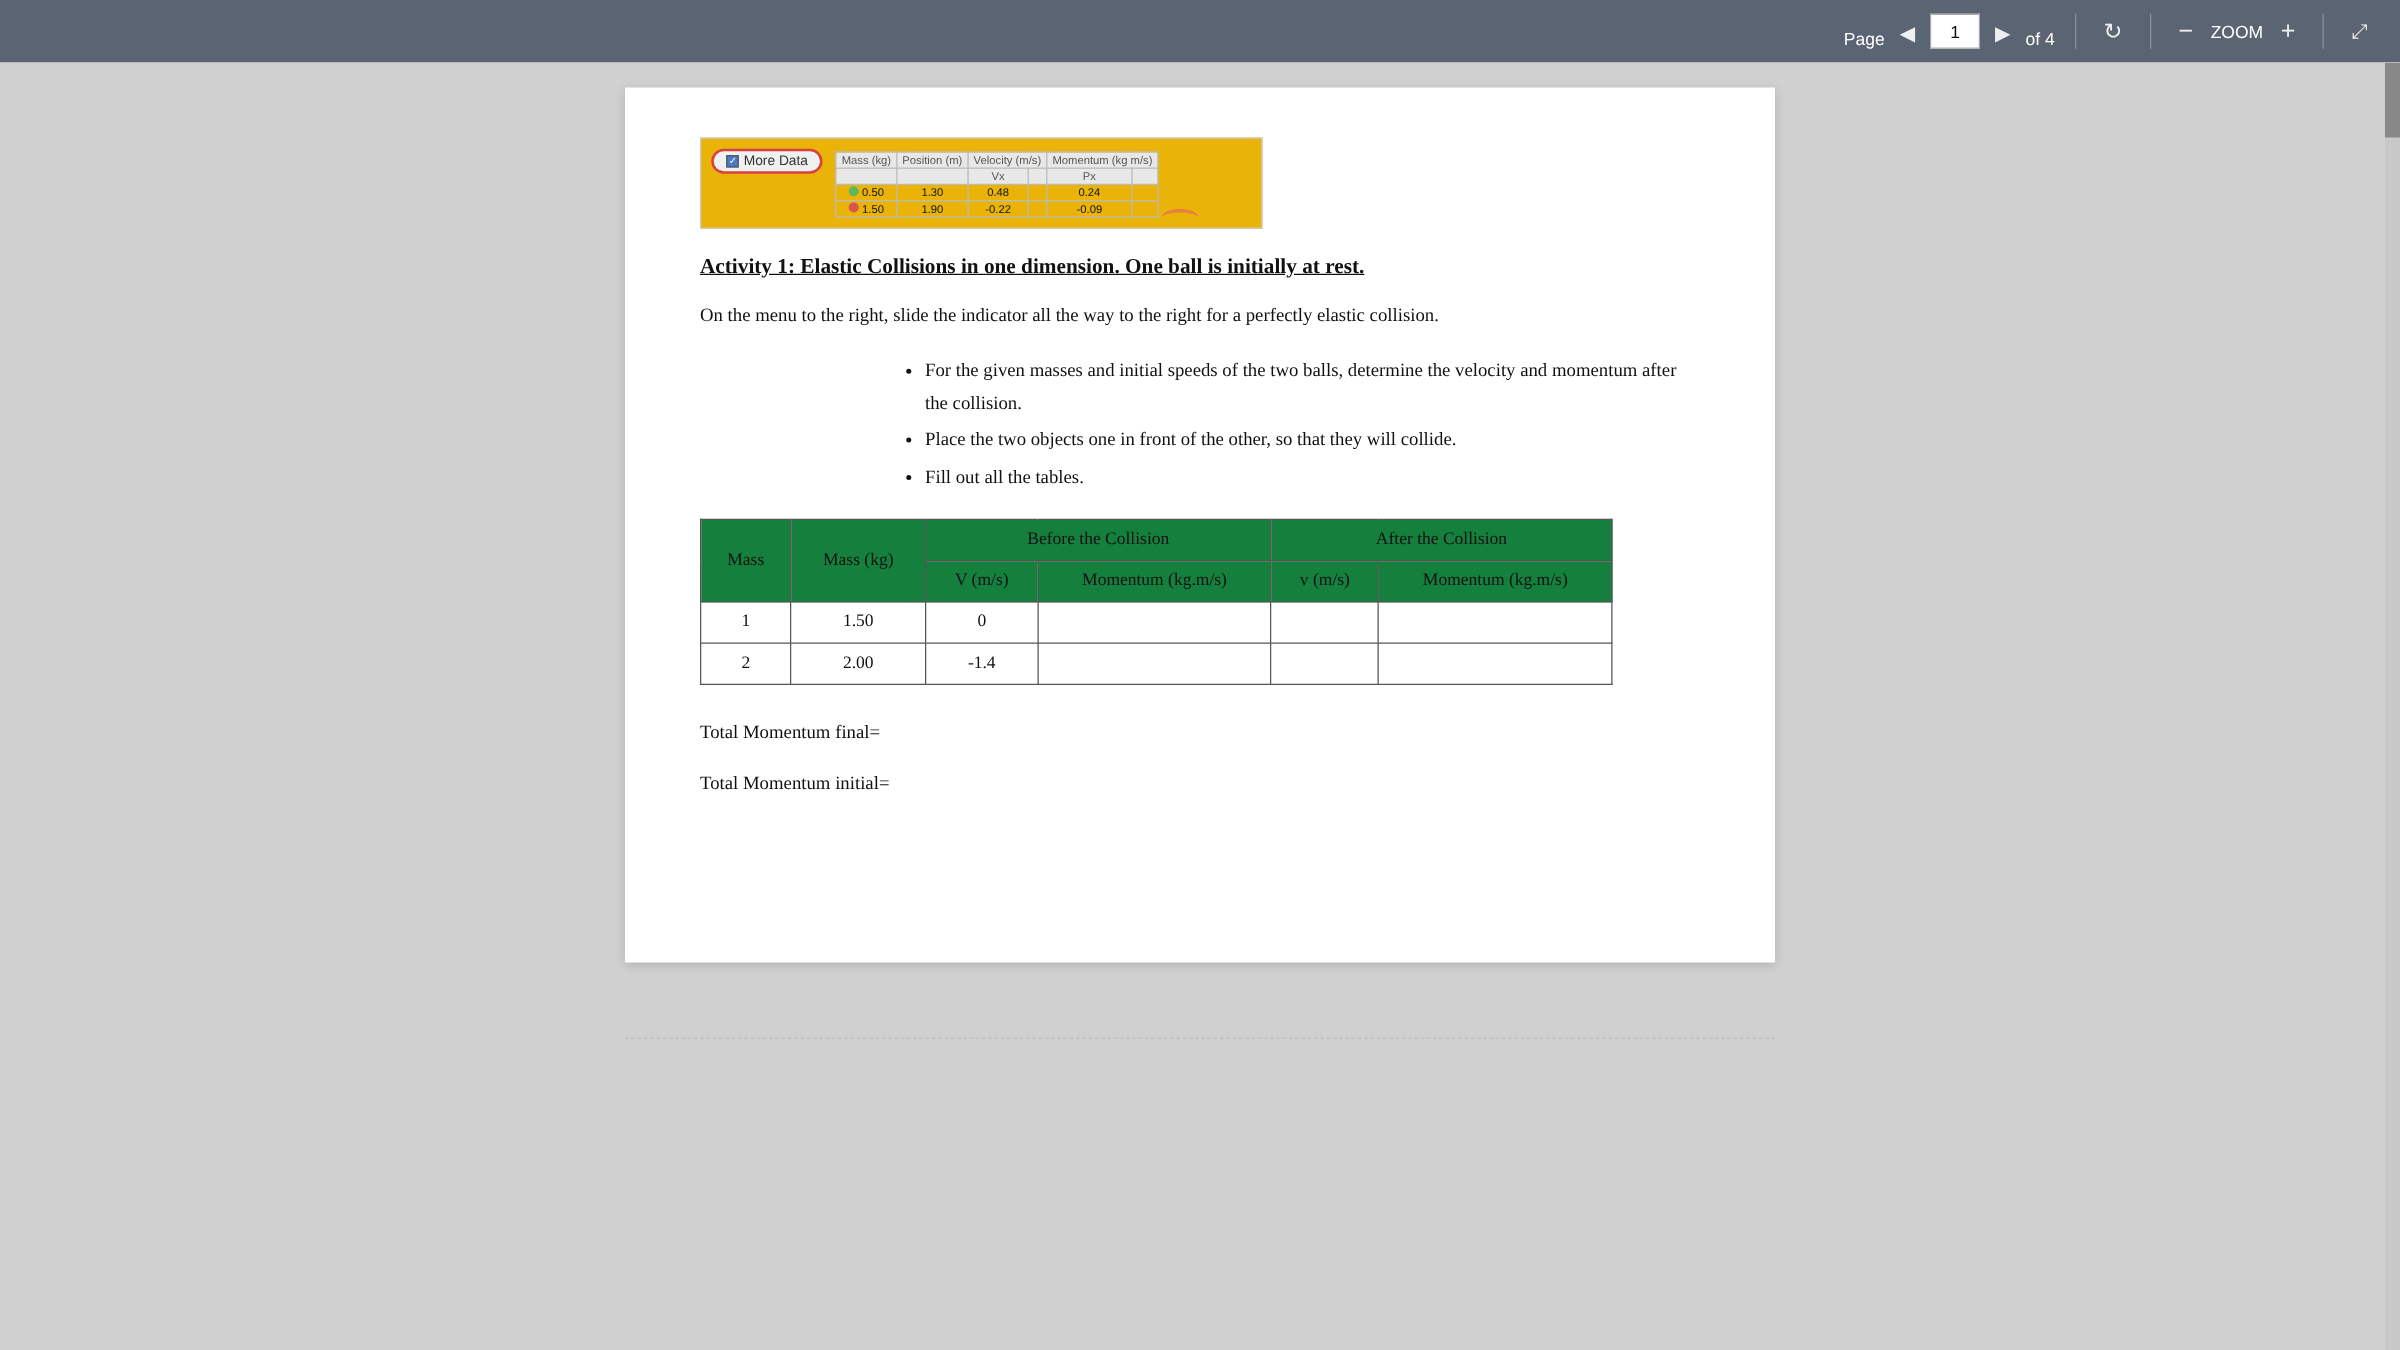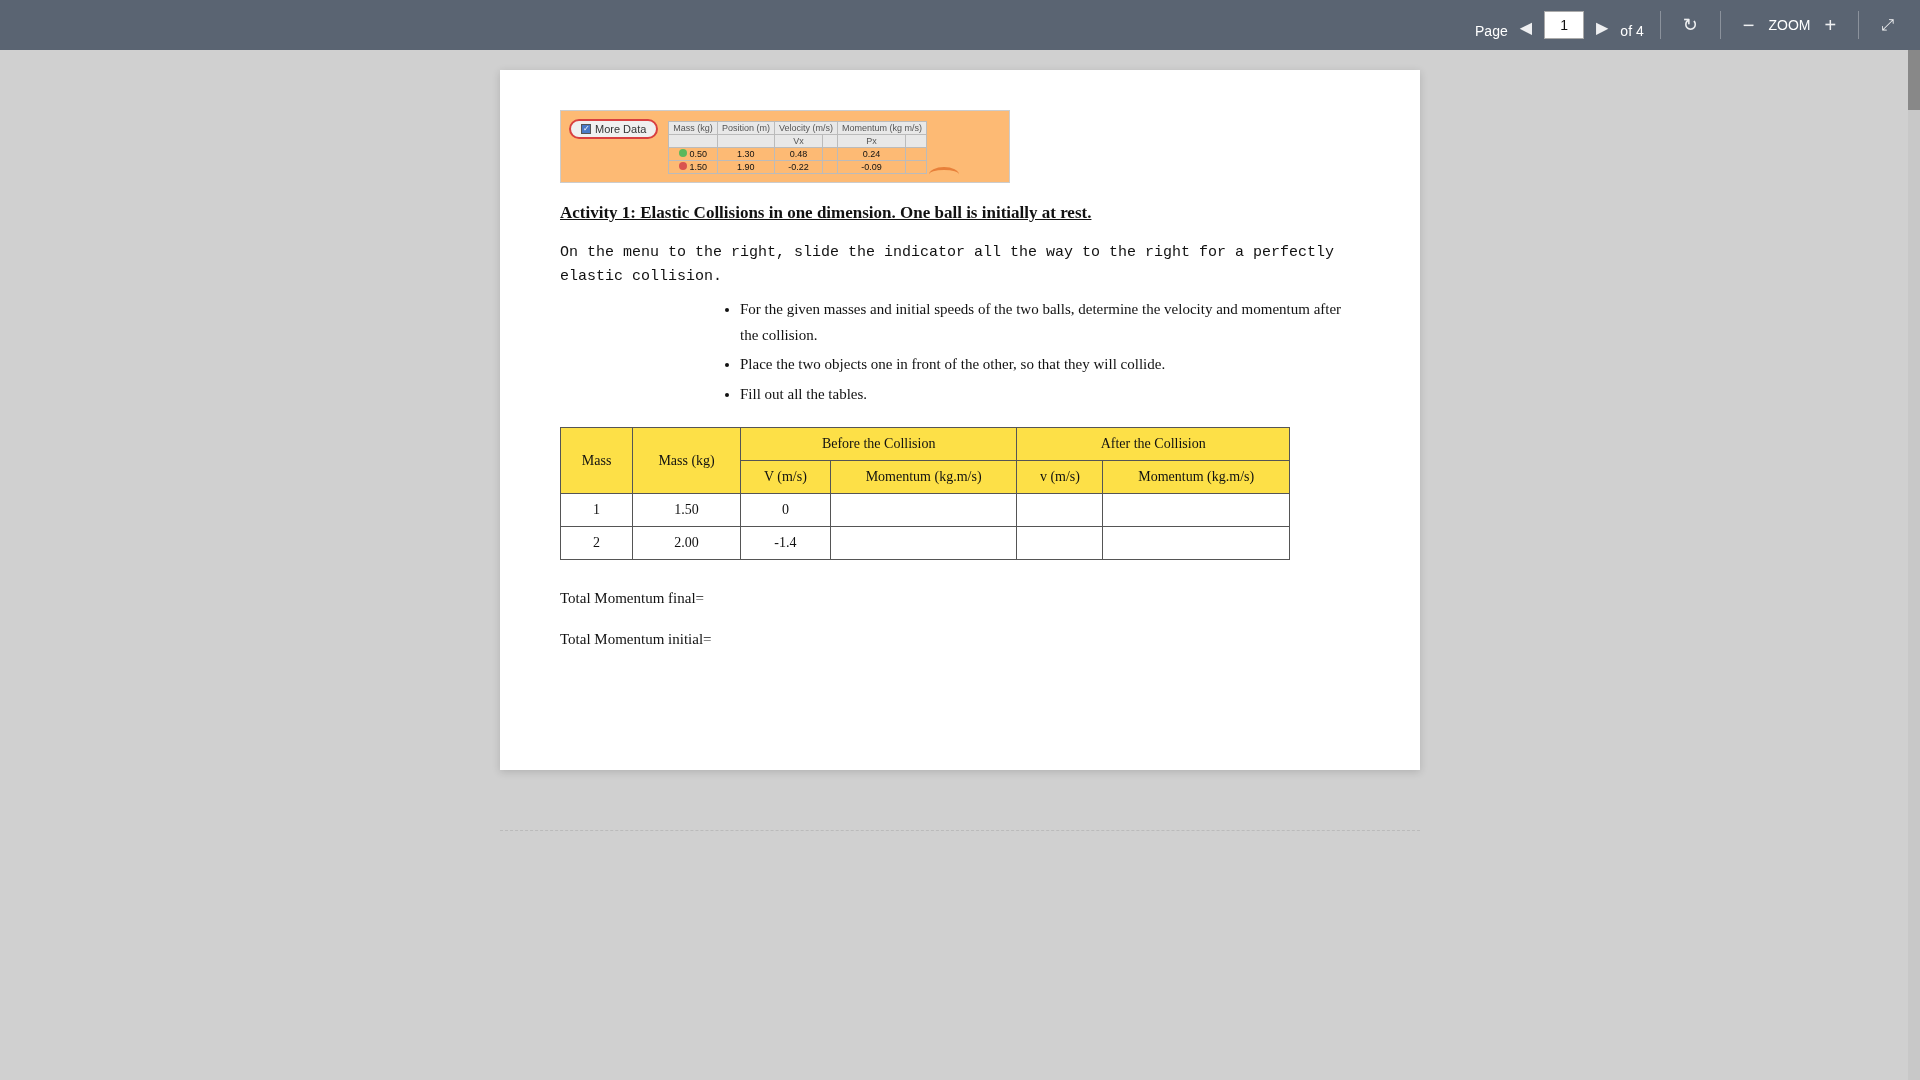--- a/index.html
+++ b/index.html
@@ -86,21 +86,21 @@
       box-shadow: 0 2px 8px rgba(0,0,0,0.15);
       position: relative;
     }
 
     
     .sim-screenshot {
       border: 1px solid #ccc;
       width: 450px;
       margin: 0 0 20px 0;
       padding: 8px;
-      background: #fdba74;
+      background: #eab308;
       position: relative;
     }
     .sim-top {
       display: flex;
       align-items: flex-start;
       gap: 10px;
     }
     .more-data-btn {
       border: 2px solid #d94040;
       border-radius: 12px;
@@ -174,23 +174,23 @@
       font-size: 17px;
       font-weight: bold;
       text-decoration: underline;
       margin: 20px 0 18px 0;
       text-align: left;
       font-family: 'Times New Roman', Times, serif;
     }
 
     .intro-text {
       font-size: 15px;
-      margin-bottom: 8px;
+      margin-bottom: 20px;
       line-height: 1.6;
-      font-family: Liberation Mono, monospace;
+      font-family: Liberation Serif, serif;
     }
 
     .bullet-list {
       list-style: disc;
       margin: 0 0 20px 180px;
       font-family: 'Times New Roman', Times, serif;
       font-size: 15px;
       line-height: 1.7;
     }
     .bullet-list li {
@@ -205,21 +205,21 @@
       font-family: 'Times New Roman', Times, serif;
       font-size: 14px;
     }
     .collision-table th, .collision-table td {
       border: 1px solid #555;
       padding: 8px 12px;
       text-align: center;
     }
     .collision-table th {
       font-weight: normal;
-      background: #fde047;
+      background: #15803d;
     }
     .collision-table td {
       background: #fff;
     }
 
     .momentum-line {
       font-size: 15px;
       font-family: 'Times New Roman', Times, serif;
       margin-bottom: 24px;
     }

